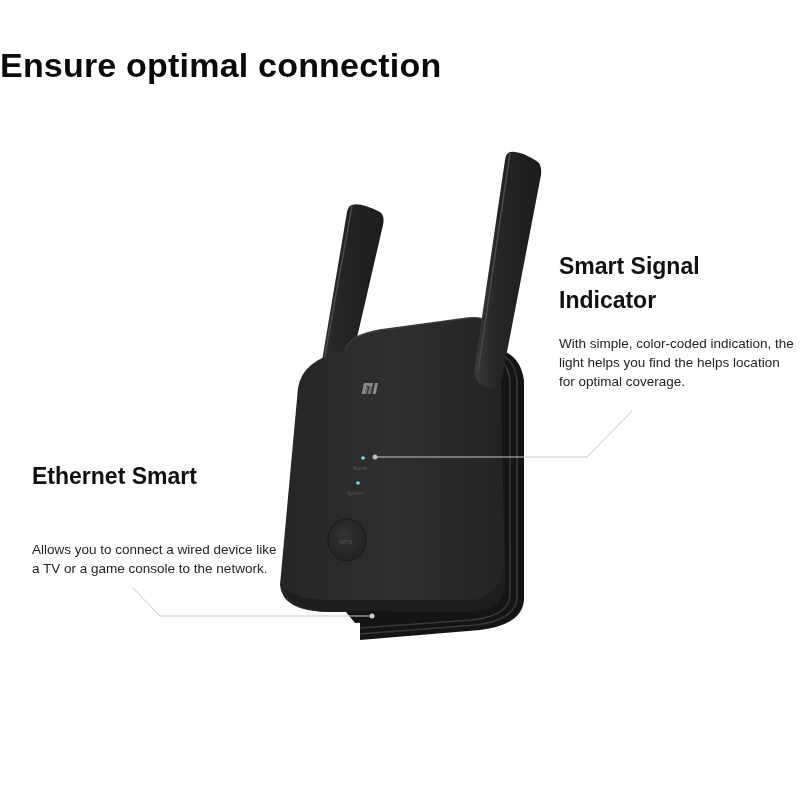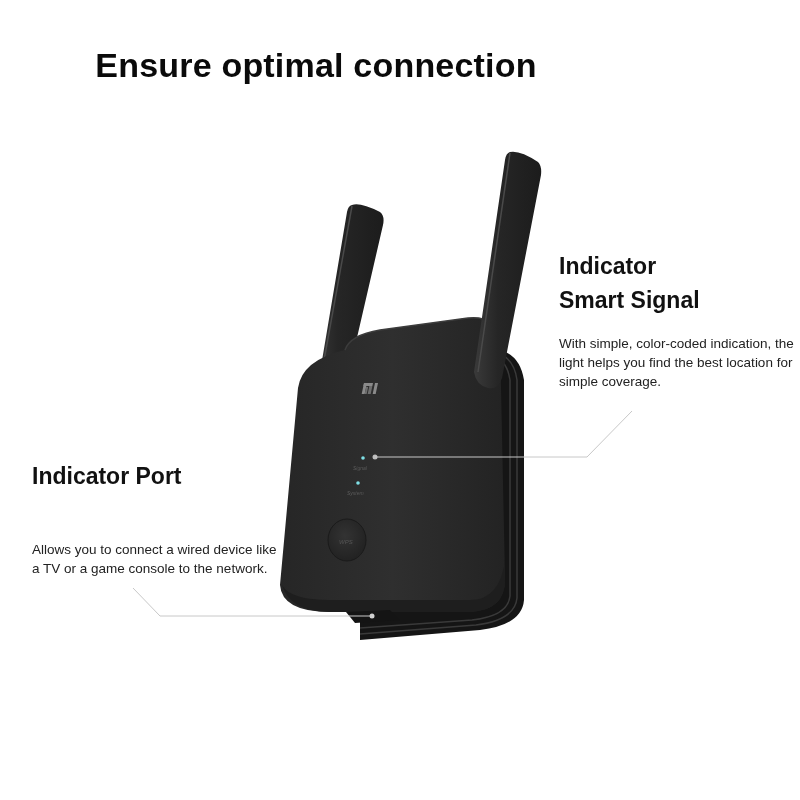--- a/index.html
+++ b/index.html
@@ -1,18 +1,18 @@
 <!DOCTYPE html>
 <html><head>
 <meta charset="utf-8">
 <style>
   html, body { margin: 0; padding: 0; background: #ffffff; }
   body { width: 800px; height: 800px; position: relative; overflow: hidden;
          font-family: "Liberation Sans", sans-serif; color: #111; }
-  .title { position: absolute; left: 0; top: 46px; width: 632px; text-align: center;
+  .title { position: absolute; left: 0; top: 46px; width: 632px; text-align: left;
            font-size: 34px; font-weight: bold; color: #0a0a0a; letter-spacing: 0.2px; }
   .feature-title { position: absolute; font-size: 23px; font-weight: bold; color: #111; line-height: 34px; }
   .feature-desc { position: absolute; font-size: 13.5px; color: #222; line-height: 19px; }
   #signal-title { left: 559px; top: 249px; width: 240px; }
   #signal-desc { left: 559px; top: 334px; width: 240px; }
   #eth-title { left: 32px; top: 459px; width: 260px; }
   #eth-desc { left: 32px; top: 540px; width: 245px; }
   svg.device { position: absolute; left: 0; top: 0; }
   .led-label { font-family: "Liberation Sans", sans-serif; font-size: 5px; fill: #5a5a5a; font-style: italic; }
 </style>
@@ -92,19 +92,19 @@
     <circle cx="375" cy="457" r="2.5" fill="#bdbdbd"></circle>
     <polyline points="375,457 587,457 632,411" stroke="#c8c8c8" stroke-width="1" fill="none"></polyline>
   </g>
   <g>
     <circle cx="372" cy="616" r="2.5" fill="#d0d0d0"></circle>
     <polyline points="372,616 160,616 133,588" stroke="#c8c8c8" stroke-width="1" fill="none"></polyline>
   </g>
 </svg>
 
 <div class="feature-title" id="signal-title">
+  <div>Smart Signal</div>
   <div>Indicator</div>
-  <div>Smart Signal</div>
 </div>
-<div class="feature-desc" id="signal-desc">With simple, color-coded indication, the light helps you find the best location for simple coverage.</div>
+<div class="feature-desc" id="signal-desc">With simple, color-coded indication, the light helps you find the helps location for optimal coverage.</div>
 
-<div class="feature-title" id="eth-title">Indicator Port</div>
+<div class="feature-title" id="eth-title">Ethernet Smart</div>
 <div class="feature-desc" id="eth-desc">Allows you to connect a wired device like a TV or a game console to the network.</div>
 
 </body></html>

